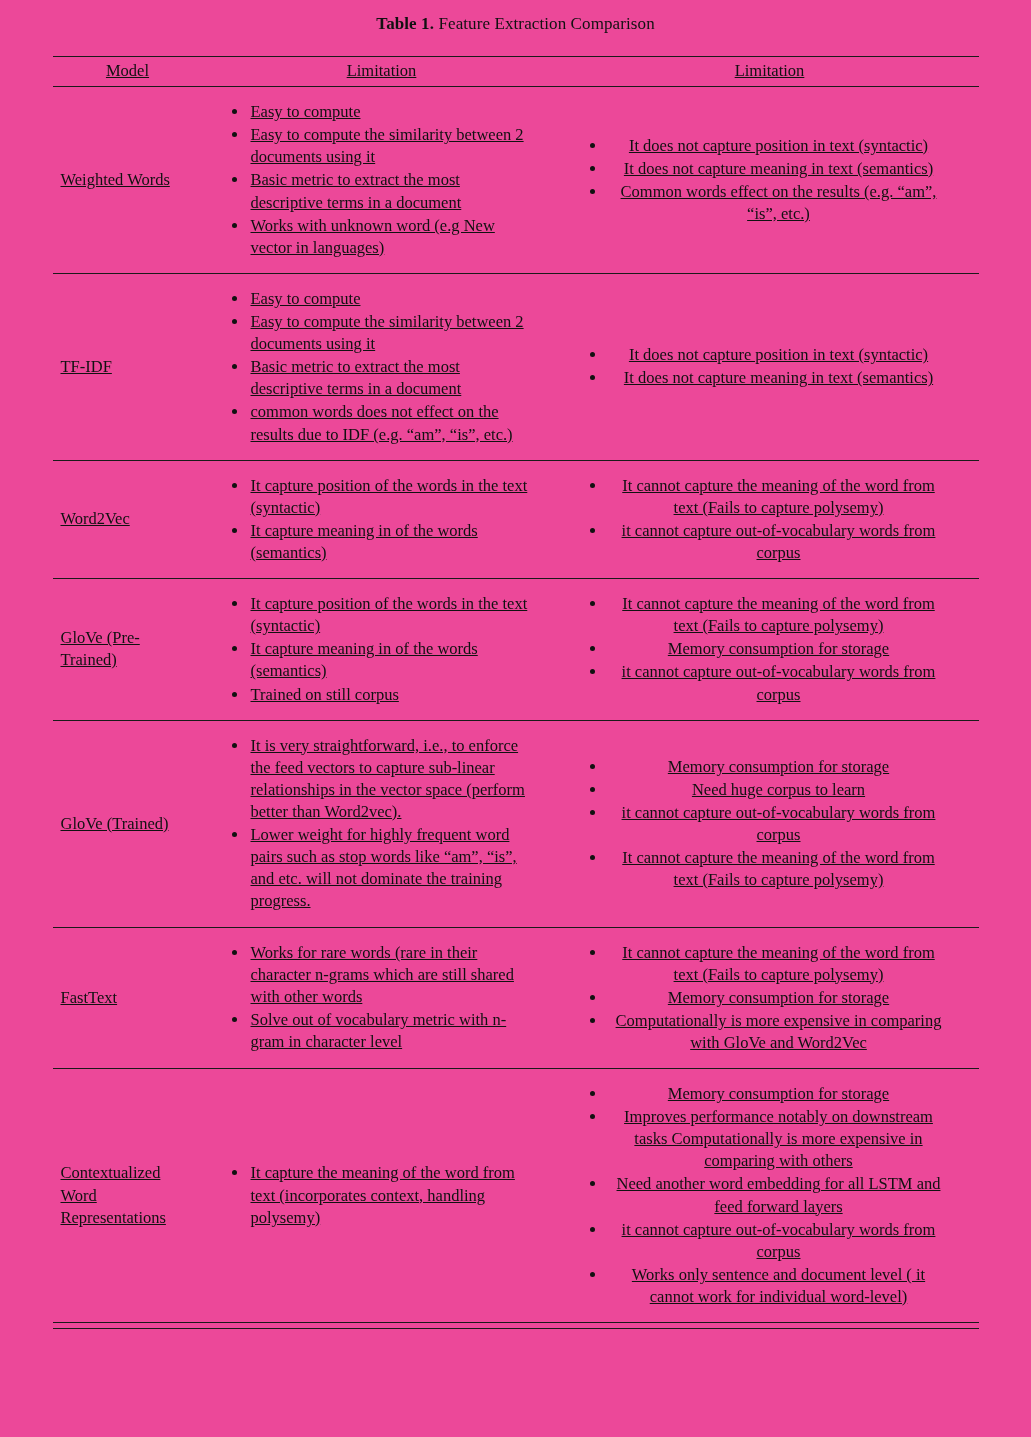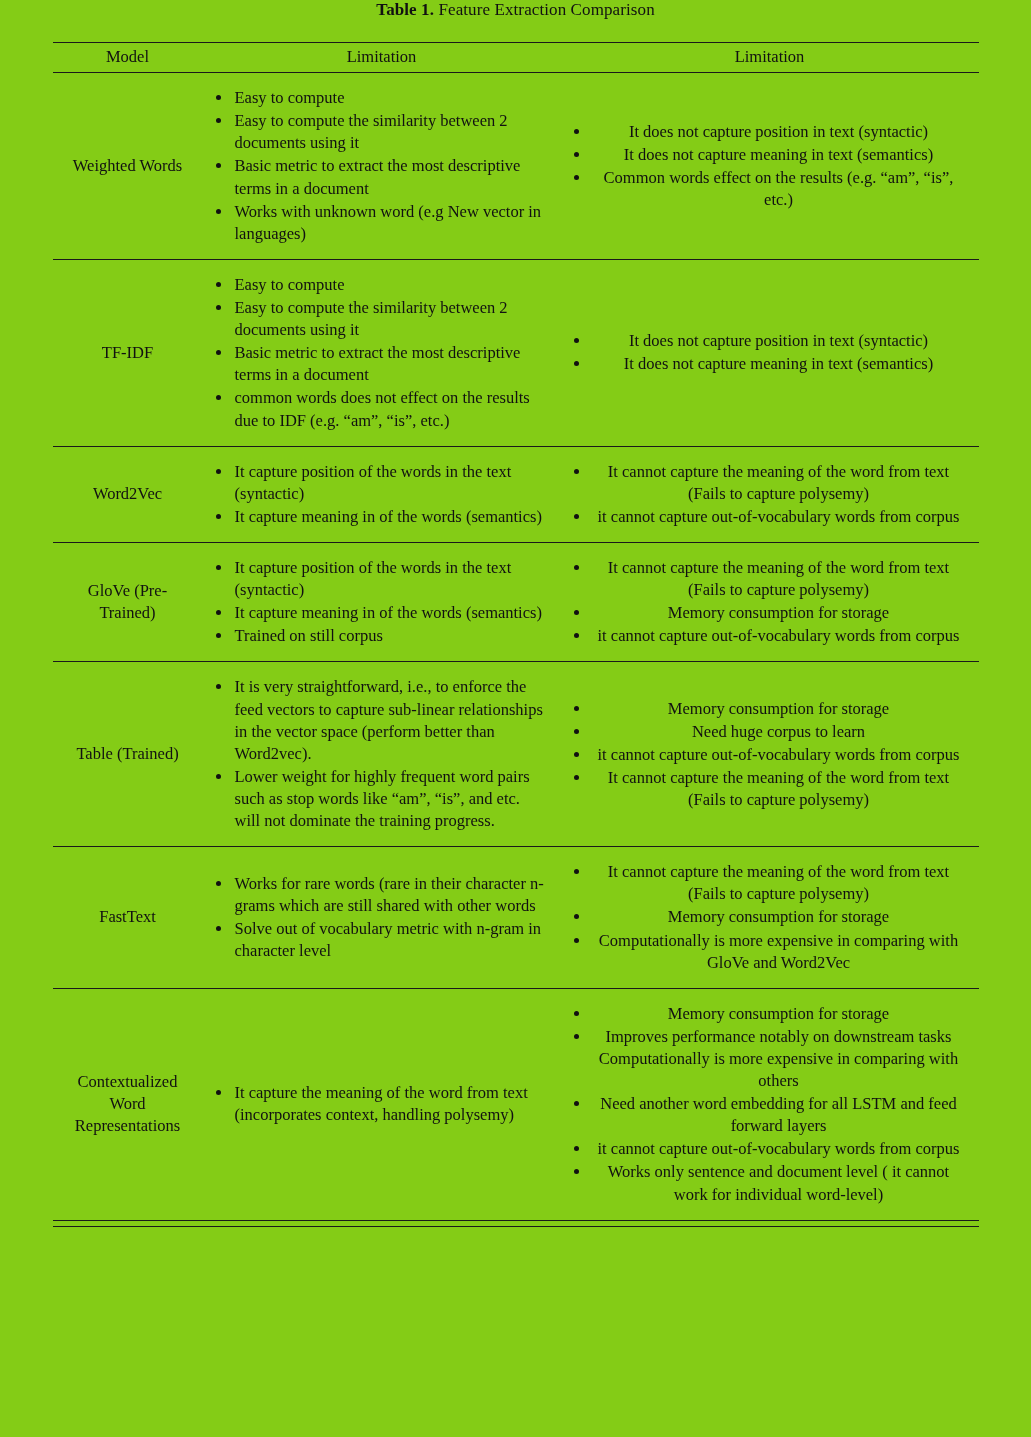--- a/index.html
+++ b/index.html
@@ -5,32 +5,34 @@
   * { box-sizing: border-box; margin: 0; padding: 0; }
   html, body {
     background: #ffffff;
     color: #111111;
     font-family: "Liberation Serif", "DejaVu Serif", serif;
   }
   .page {
     width: 1031px;
     min-height: 1437px;
     margin: 0 auto;
-    background: #84cc16;
+    padding-top: 14px;
+    background: #ec4899;
   }
   .caption {
     text-align: center;
     font-size: 17px;
     margin-bottom: 22px;
     letter-spacing: 0.1px;
   }
   .caption .caption-label { font-weight: bold; }
   .table-wrap {
     width: 926px;
     margin: 0 auto;
+    text-decoration: underline;
   }
   table {
     width: 100%;
     border-collapse: collapse;
     font-size: 16.5px;
     line-height: 1.34;
   }
   thead tr {
     border-top: 1.6px solid #1a1a1a;
     border-bottom: 1px solid #1a1a1a;
@@ -38,33 +40,32 @@
   th {
     font-weight: normal;
     font-size: 16.5px;
     padding: 3px 4px 4px 4px;
     text-align: center;
   }
   tbody tr { border-bottom: 1px solid #1a1a1a; }
   td { vertical-align: middle; }
   .model-cell {
     width: 150px;
-    text-align: center;
     padding: 10px 8px;
   }
   .list-cell { padding: 13px 10px 13px 0; }
   .advantages-cell { width: 358px; }
   .limitations-cell { width: 418px; text-align: center; }
   .list-cell ul {
     list-style-type: disc;
     padding-left: 30px;
     padding-right: 4px;
   }
   .list-cell li {
-    margin: 1px 0;
+    margin: 1px 16px;
     padding-left: 2px;
   }
   .end-rule {
     border-top: 1px solid #1a1a1a;
     margin-top: 5px;
     height: 0;
   }
 </style>
 </head>
 <body>
@@ -147,21 +148,21 @@
             </td>
             <td class="list-cell limitations-cell">
               <ul>
                 <li>It cannot capture the meaning of the word from text (Fails to capture polysemy)</li>
                 <li>Memory consumption for storage</li>
                 <li>it cannot capture out-of-vocabulary words from corpus</li>
               </ul>
             </td>
           </tr>
           <tr>
-            <td class="model-cell">Table (Trained)</td>
+            <td class="model-cell">GloVe (Trained)</td>
             <td class="list-cell advantages-cell">
               <ul>
                 <li>It is very straightforward, i.e., to enforce the feed vectors to capture sub-linear relationships in the vector space (perform better than Word2vec).</li>
                 <li>Lower weight for highly frequent word pairs such as stop words like “am”, “is”, and etc. will not dominate the training progress.</li>
               </ul>
             </td>
             <td class="list-cell limitations-cell">
               <ul>
                 <li>Memory consumption for storage</li>
                 <li>Need huge corpus to learn</li>

